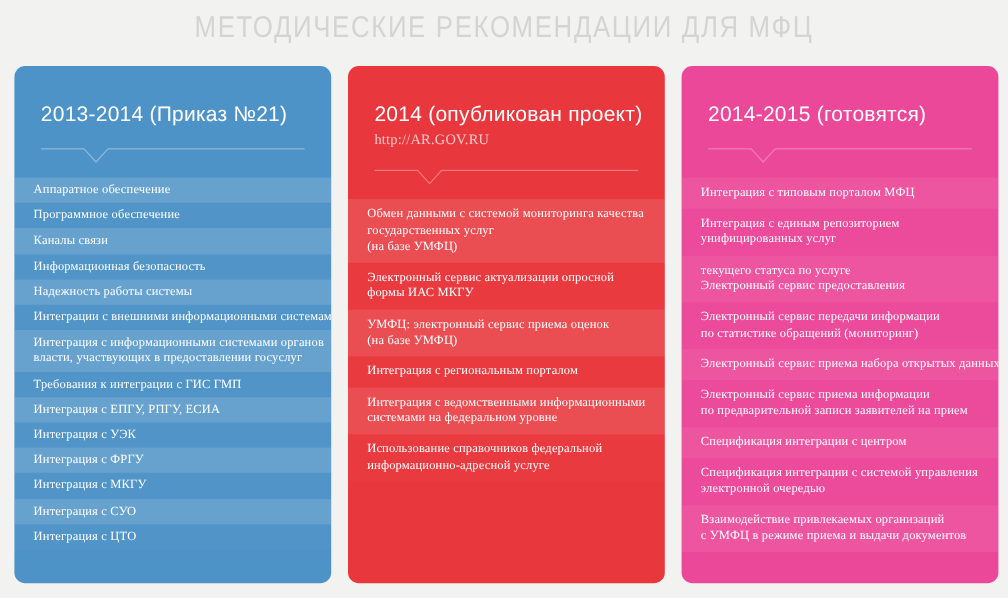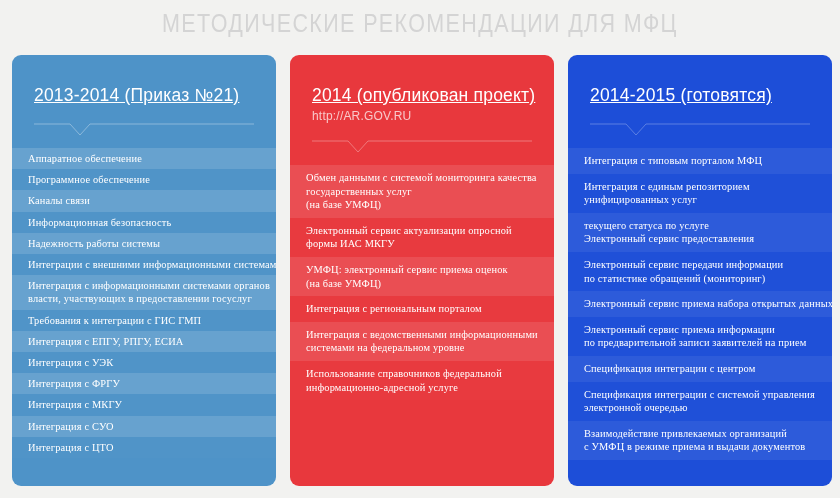--- a/index.html
+++ b/index.html
@@ -48,40 +48,39 @@
     width: 264px;
     border-radius: 9px;
     overflow: hidden;
     display: flex;
     flex-direction: column;
     position: relative;
   }
 
   .col-blue   { background: #4e93c8; }
   .col-red    { background: #e8383d; }
-  .col-dark   { background: #1d4ed8; }
+  .col-dark   { background: #ec4899; }
 
   
   .col-head {
     padding: 30px 22px 0 22px;
     flex: 0 0 auto;
   }
   .col-head h2 {
     margin: 0;
     font-family: "Liberation Sans Narrow", "Liberation Sans", sans-serif;
     font-size: 17.5px;
     font-weight: 400;
     color: #ffffff;
     letter-spacing: 0.2px;
     white-space: nowrap;
-    text-decoration: underline;
   }
   .col-head .sub {
     margin-top: 3px;
-    font-family: Liberation Sans, sans-serif;
+    font-family: Liberation Serif, serif;
     font-size: 12px;
     font-weight: 400;
     color: rgba(255,255,255,0.72);
     letter-spacing: 0.2px;
   }
   .col-head .sub:empty { display: none; }
 
   
   .divider {
     margin-top: 17px;

